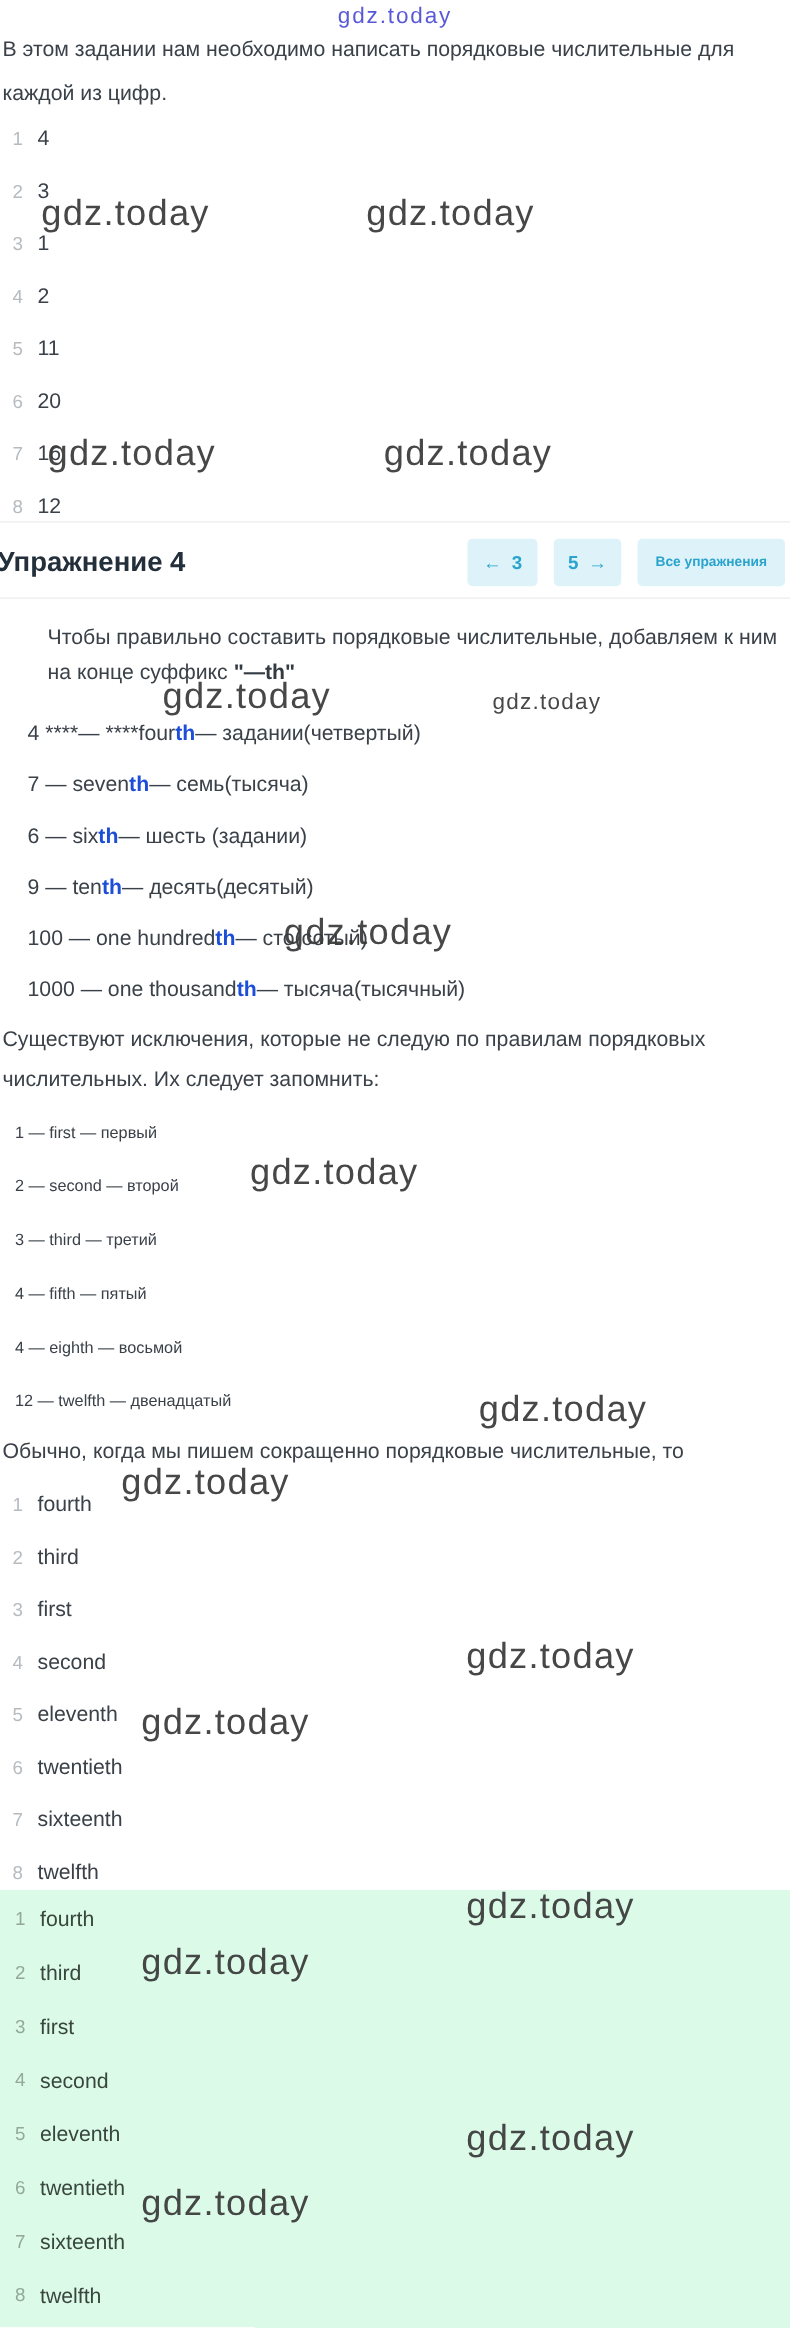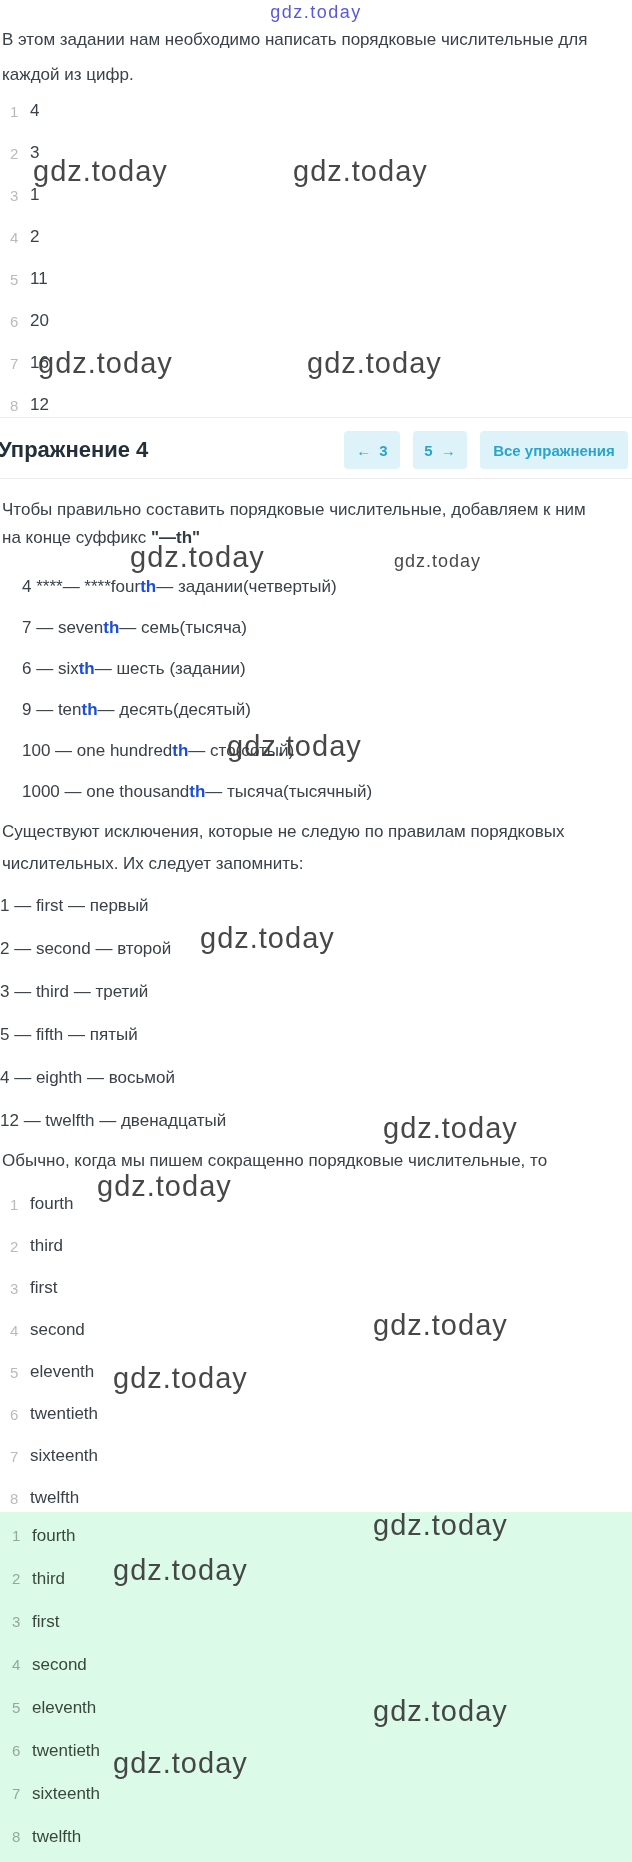--- a/index.html
+++ b/index.html
@@ -12,33 +12,33 @@
   .para2{line-height:28px;}
   .para b{font-weight:700;color:#323a42;}
   
   .numlist{left:0;width:632px;}
   .numrow{display:flex;align-items:center;height:42px;}
   .numrow .num{width:20px;margin-left:10px;font-size:15px;color:#b6bbc0;flex:0 0 20px;}
   .numrow .val{font-size:17px;color:#3a4149;font-weight:500;}
   
   .rulerow{display:flex;align-items:center;height:41px;padding-left:2px;font-size:17px;}
   .rulerow b{font-weight:700;color:#1d4ed8;}
-  .excrow{display:flex;align-items:center;height:43px;padding-left:0;font-size:17px;}
+  .excrow{display:flex;align-items:center;height:43px;padding-left:12px;font-size:13px;}
   
   .header-row{left:0;width:630px;height:40px;display:flex;align-items:center;justify-content:space-between;}
   .title{font-size:22px;font-weight:700;color:#232f3a;margin-left:-2px;white-space:nowrap;}
   .btn-group{display:flex;align-items:center;gap:13px;margin-right:2px;}
   .btn{
     height:38px;border-radius:4px;background:#ddf3f9;color:#2aa3cd;
     display:flex;align-items:center;justify-content:center;gap:8px;
     font-size:15px;font-weight:600;cursor:pointer;border:none;
   }
   .btn-prev{width:56px;}
   .btn-next{width:54px;}
-  .btn-all{width:148px;font-size:15px;}
+  .btn-all{width:118px;font-size:11px;}
   .divider{left:0;width:632px;height:1px;background:#ececee;}
   
   .answer{left:0;width:632px;height:350px;background:#dbfbe8;padding-top:2px;box-sizing:border-box;}
   .ansrow{display:flex;align-items:center;height:43px;}
   .ansrow .num{width:20px;margin-left:12px;font-size:15px;color:#93a89b;flex:0 0 20px;}
   .ansrow .val{font-size:17px;color:#39463d;font-weight:500;}
   
   .wm{position:absolute;font-weight:300;color:#3a3a3a;letter-spacing:1px;white-space:nowrap;opacity:.93;}
   .wm-29{font-size:29px;}
   .wm-18{font-size:18px;}
@@ -103,21 +103,21 @@
         <span>→</span>
       </button>
       <button class="btn btn-all">
         <span>Все упражнения</span>
       </button>
     </div>
   </div>
 
   <div class="abs divider" style="top:478px;"></div>
 
-  <div class="abs para para2" style="top:496px;"><span>Чтобы правильно составить порядковые числительные, добавляем к ним на конце суффикс </span><b>"—th"</b><span></span></div>
+  <div class="abs para para2" style="top:496px;margin-left:36px;"><span>Чтобы правильно составить порядковые числительные, добавляем к ним на конце суффикс </span><b>"—th"</b><span></span></div>
 
   <div class="abs" style="top:566px;left:0;width:632px;padding-left:20px;">
     <div class="rulerow">
         <span>4 ****— ****four</span>
         <b>th</b>
         <span> — задании(четвертый)</span>
       </div>
     <div class="rulerow">
         <span>7 — seven</span>
         <b>th</b>
@@ -144,21 +144,21 @@
         <span> — тысяча(тысячный)</span>
       </div>
   </div>
 
   <div class="abs para" style="top:816px;line-height:32px;">Существуют исключения, которые не следую по правилам порядковых числительных. Их следует запомнить:</div>
 
   <div class="abs" style="top:884px;left:0;width:632px;">
     <div class="excrow">1 — first — первый</div>
     <div class="excrow">2 — second — второй</div>
     <div class="excrow">3 — third — третий</div>
-    <div class="excrow">5 — fifth — пятый</div>
+    <div class="excrow">4 — fifth — пятый</div>
     <div class="excrow">4 — eighth — восьмой</div>
     <div class="excrow">12 — twelfth — двенадцатый</div>
   </div>
 
   <div class="abs para" style="top:1150px;line-height:22px;">Обычно, когда мы пишем сокращенно порядковые числительные, то</div>
 
   <div class="abs numlist" style="top:1183px;">
     <div class="numrow">
         <span class="num">1</span>
         <span class="val">fourth</span>

